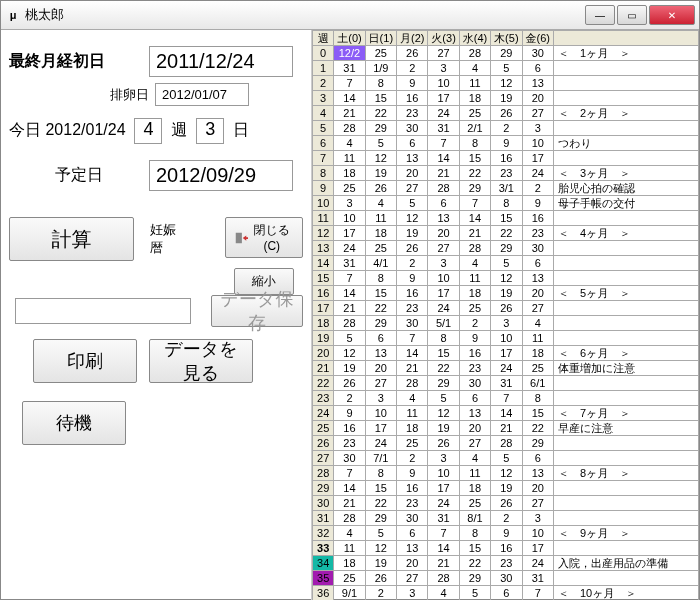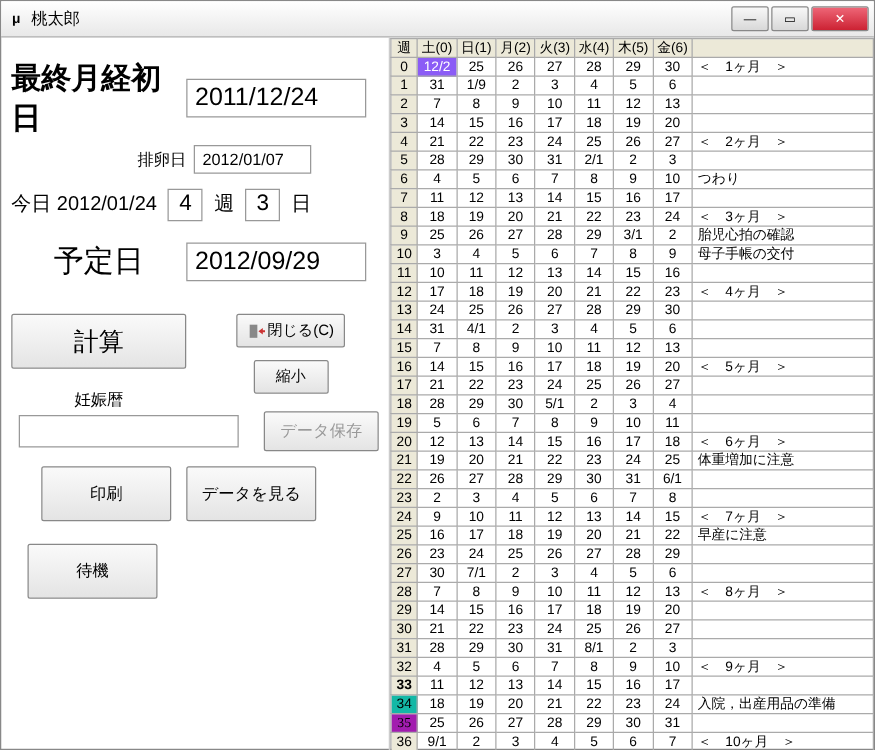--- a/index.html
+++ b/index.html
@@ -7,30 +7,30 @@
 .titlebar{height:28px;background:linear-gradient(#fff,#e8e8e8);border-bottom:1px solid #aaa;display:flex;align-items:center;padding:0 4px}
 .titlebar .icon{width:16px;height:16px;margin-right:4px;font-weight:bold;font-size:11px;line-height:16px;text-align:center}
 .titlebar .title{flex:1;font-size:13px}
 .winbtns{display:flex;gap:2px}
 .winbtn{width:28px;height:18px;border:1px solid #888;border-radius:2px;font-size:10px;display:flex;align-items:center;justify-content:center;background:linear-gradient(#f8f8f8,#d8d8d8)}
 .winbtn.close{background:linear-gradient(#e67,#c23);color:#fff;width:44px}
 .content{display:flex;height:calc(100% - 28px)}
 .left{width:310px;padding:10px 8px;box-sizing:border-box;position:relative}
 .right{flex:1;overflow:auto;border-left:1px solid #ccc}
 .row{display:flex;align-items:center;margin:6px 0}
-.lbl-lg{font-size:24px;font-weight:bold;width:140px}
+.lbl-lg{font-size:16px;font-weight:bold;width:140px}
 .lbl-sm{font-size:13px;text-align:right;padding-right:6px;width:140px}
 .val-box{border:1px solid #999;padding:3px 6px;font-size:20px;min-width:130px;display:inline-block;text-align:left;background:#fff}
 .val-box.sm{font-size:13px;min-width:80px}
 .wk-box{border:1px solid #999;width:26px;height:24px;font-size:18px;text-align:center;display:inline-block}
 .today-row{font-size:16px;margin:12px 0}
 .today-row .tl{font-weight:normal}
 .btn{border:1px solid #888;background:linear-gradient(#fafafa,#e4e4e4);padding:2px 6px;border-radius:2px;font-size:12px;display:inline-flex;align-items:center;justify-content:center;cursor:pointer}
 .btn.big{width:140px;height:44px;font-size:20px}
-.btn.med{width:104px;height:32px;font-size:13px}
+.btn.med{width:104px;height:32px;font-size:18px}
 .btn.sm{padding:4px 8px}
 .btn.disabled{color:#999}
 .section{margin-top:14px}
 .name-lbl{font-size:18px;margin:18px 0 4px 6px}
 .name-input{width:170px;height:22px;border:1px solid #999;background:#fff;display:block;margin-left:6px}
 table{border-collapse:collapse;font-size:11px;width:100%}
 th,td{border:1px solid #aaa;padding:1px 2px;text-align:center;height:12px;line-height:12px;white-space:nowrap}
 th{background:#ece9d8;font-weight:normal}
 td.note{text-align:left;padding-left:4px}
 td.hl{background:#8b5cf6;color:#fff}
@@ -71,21 +71,21 @@
         &nbsp;<span class="wk-box">3</span>
         &nbsp;<span>日</span>
       </div>
 
       <div class="row" style="margin-top:16px">
         <span class="lbl-lg" style="font-weight:normal;text-align:center">予定日</span>
         <span class="val-box">2012/09/29</span>
       </div>
 
       <div class="section" style="display:flex;gap:20px;align-items:flex-start;margin-top:26px">
-        <div style="display:flex;flex-direction:column;align-items:center;gap:16px">
+        <div style="display:flex;flex-direction:row;align-items:center;gap:16px">
           <button class="btn big">計算</button>
           <span>妊娠暦</span>
         </div>
         <div style="display:flex;flex-direction:column;gap:10px;margin-left:20px">
           <button class="btn sm">
             <span class="close-icon"><svg viewBox="0 0 16 16">
                   <rect x="2" y="2" width="7" height="12" fill="#888"></rect>
                   <path d="M10 8 l4 -3 v2 h2 v2 h-2 v2 z" fill="#c33"></path>
                 </svg></span>
             <span>閉じる(C)</span>
@@ -504,21 +504,21 @@
               <td>18</td>
               <td>19</td>
               <td>20</td>
               <td>21</td>
               <td>22</td>
               <td>23</td>
               <td>24</td>
               <td class="note">入院，出産用品の準備</td>
             </tr>
             <tr>
-              <td style="background: #a21caf; font-family: Liberation Serif, serif;">35</td>
+              <td style="background: #a21caf;">35</td>
               <td>25</td>
               <td>26</td>
               <td>27</td>
               <td>28</td>
               <td>29</td>
               <td>30</td>
               <td>31</td>
               <td class="note"></td>
             </tr>
             <tr>

